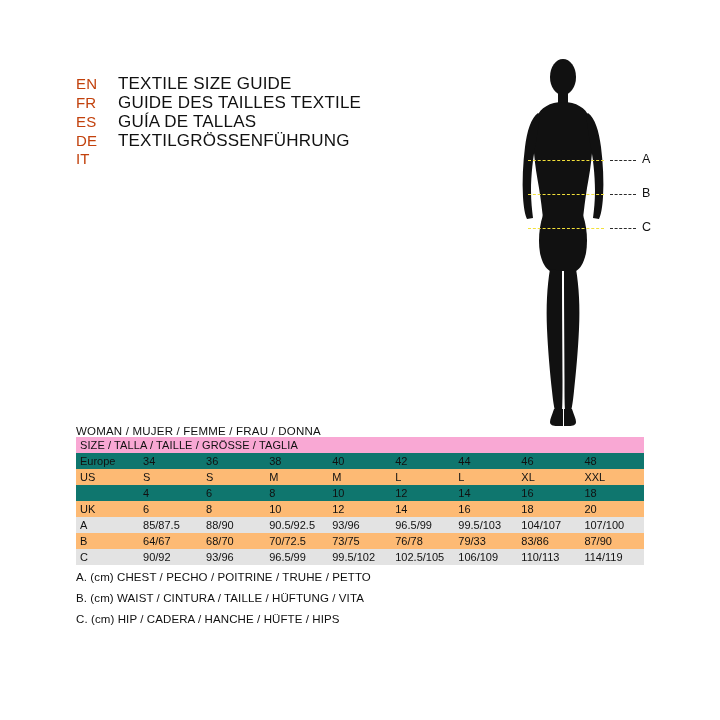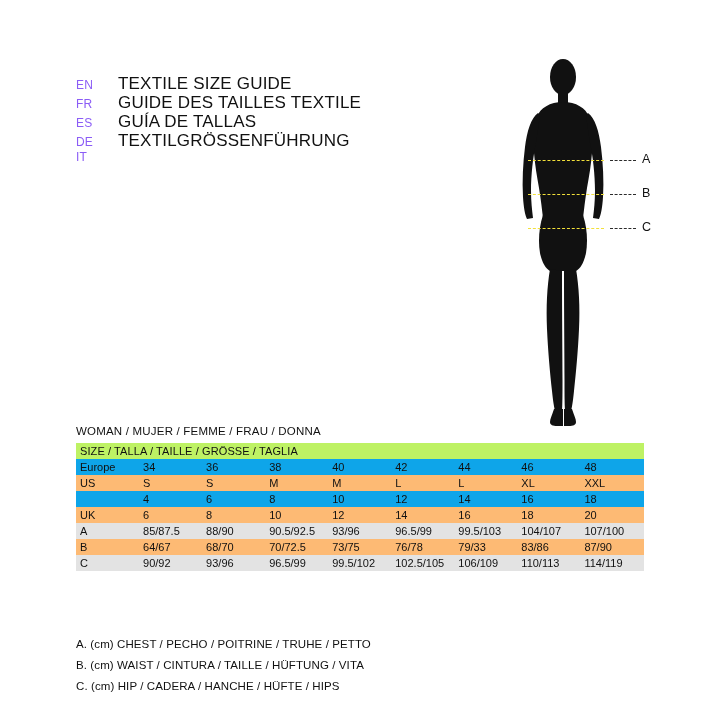--- a/index.html
+++ b/index.html
@@ -23,23 +23,23 @@
     top: 74px;
     width: 420px;
   }
   .title-row {
     display: flex;
     align-items: baseline;
     height: 19px;
   }
   .title-lang {
     width: 42px;
-    font-size: 12px;
+    font-size: 15px;
     letter-spacing: 0.2px;
-    color: #8b5cf6;
+    color: #c2410c;
   }
   .title-text {
     font-size: 17px;
     letter-spacing: 0.2px;
     color: #111;
   }
 
   
   .figure-wrap {
     position: absolute;
@@ -68,53 +68,52 @@
   .table-area {
     position: absolute;
     left: 76px;
     top: 425px;
     width: 568px;
   }
   .woman-head {
     font-size: 11.5px;
     letter-spacing: 0.2px;
     color: #111;
-    margin-bottom: 6px;
   }
   table.size-table {
     border-collapse: collapse;
     width: 568px;
     table-layout: fixed;
     font-size: 11px;
   }
   table.size-table td, table.size-table th {
     text-align: left;
     padding: 0 0 0 4px;
     height: 16px;
     font-weight: normal;
     color: #111;
     white-space: nowrap;
   }
   .row-head {
-    background: #bef264;
+    background: #f9a8d4;
   }
   .row-head th {
     font-size: 11px;
     letter-spacing: 0.1px;
   }
-  .row-alt { background: #0ea5e9; }
+  .row-alt { background: #0f766e; }
   .row-plain { background: #fdba74; }
   .row-shade { background: #e3e3e3; }
   .col-label { width: 92px; }
 
   
   .footnotes {
     position: absolute;
     left: 76px;
-    top: 638px;
+    top: 571px;
     width: 500px;
   }
   .footnote {
     font-size: 11.5px;
     letter-spacing: 0.1px;
     color: #111;
     height: 21px;
   }
 </style>
 </head>

